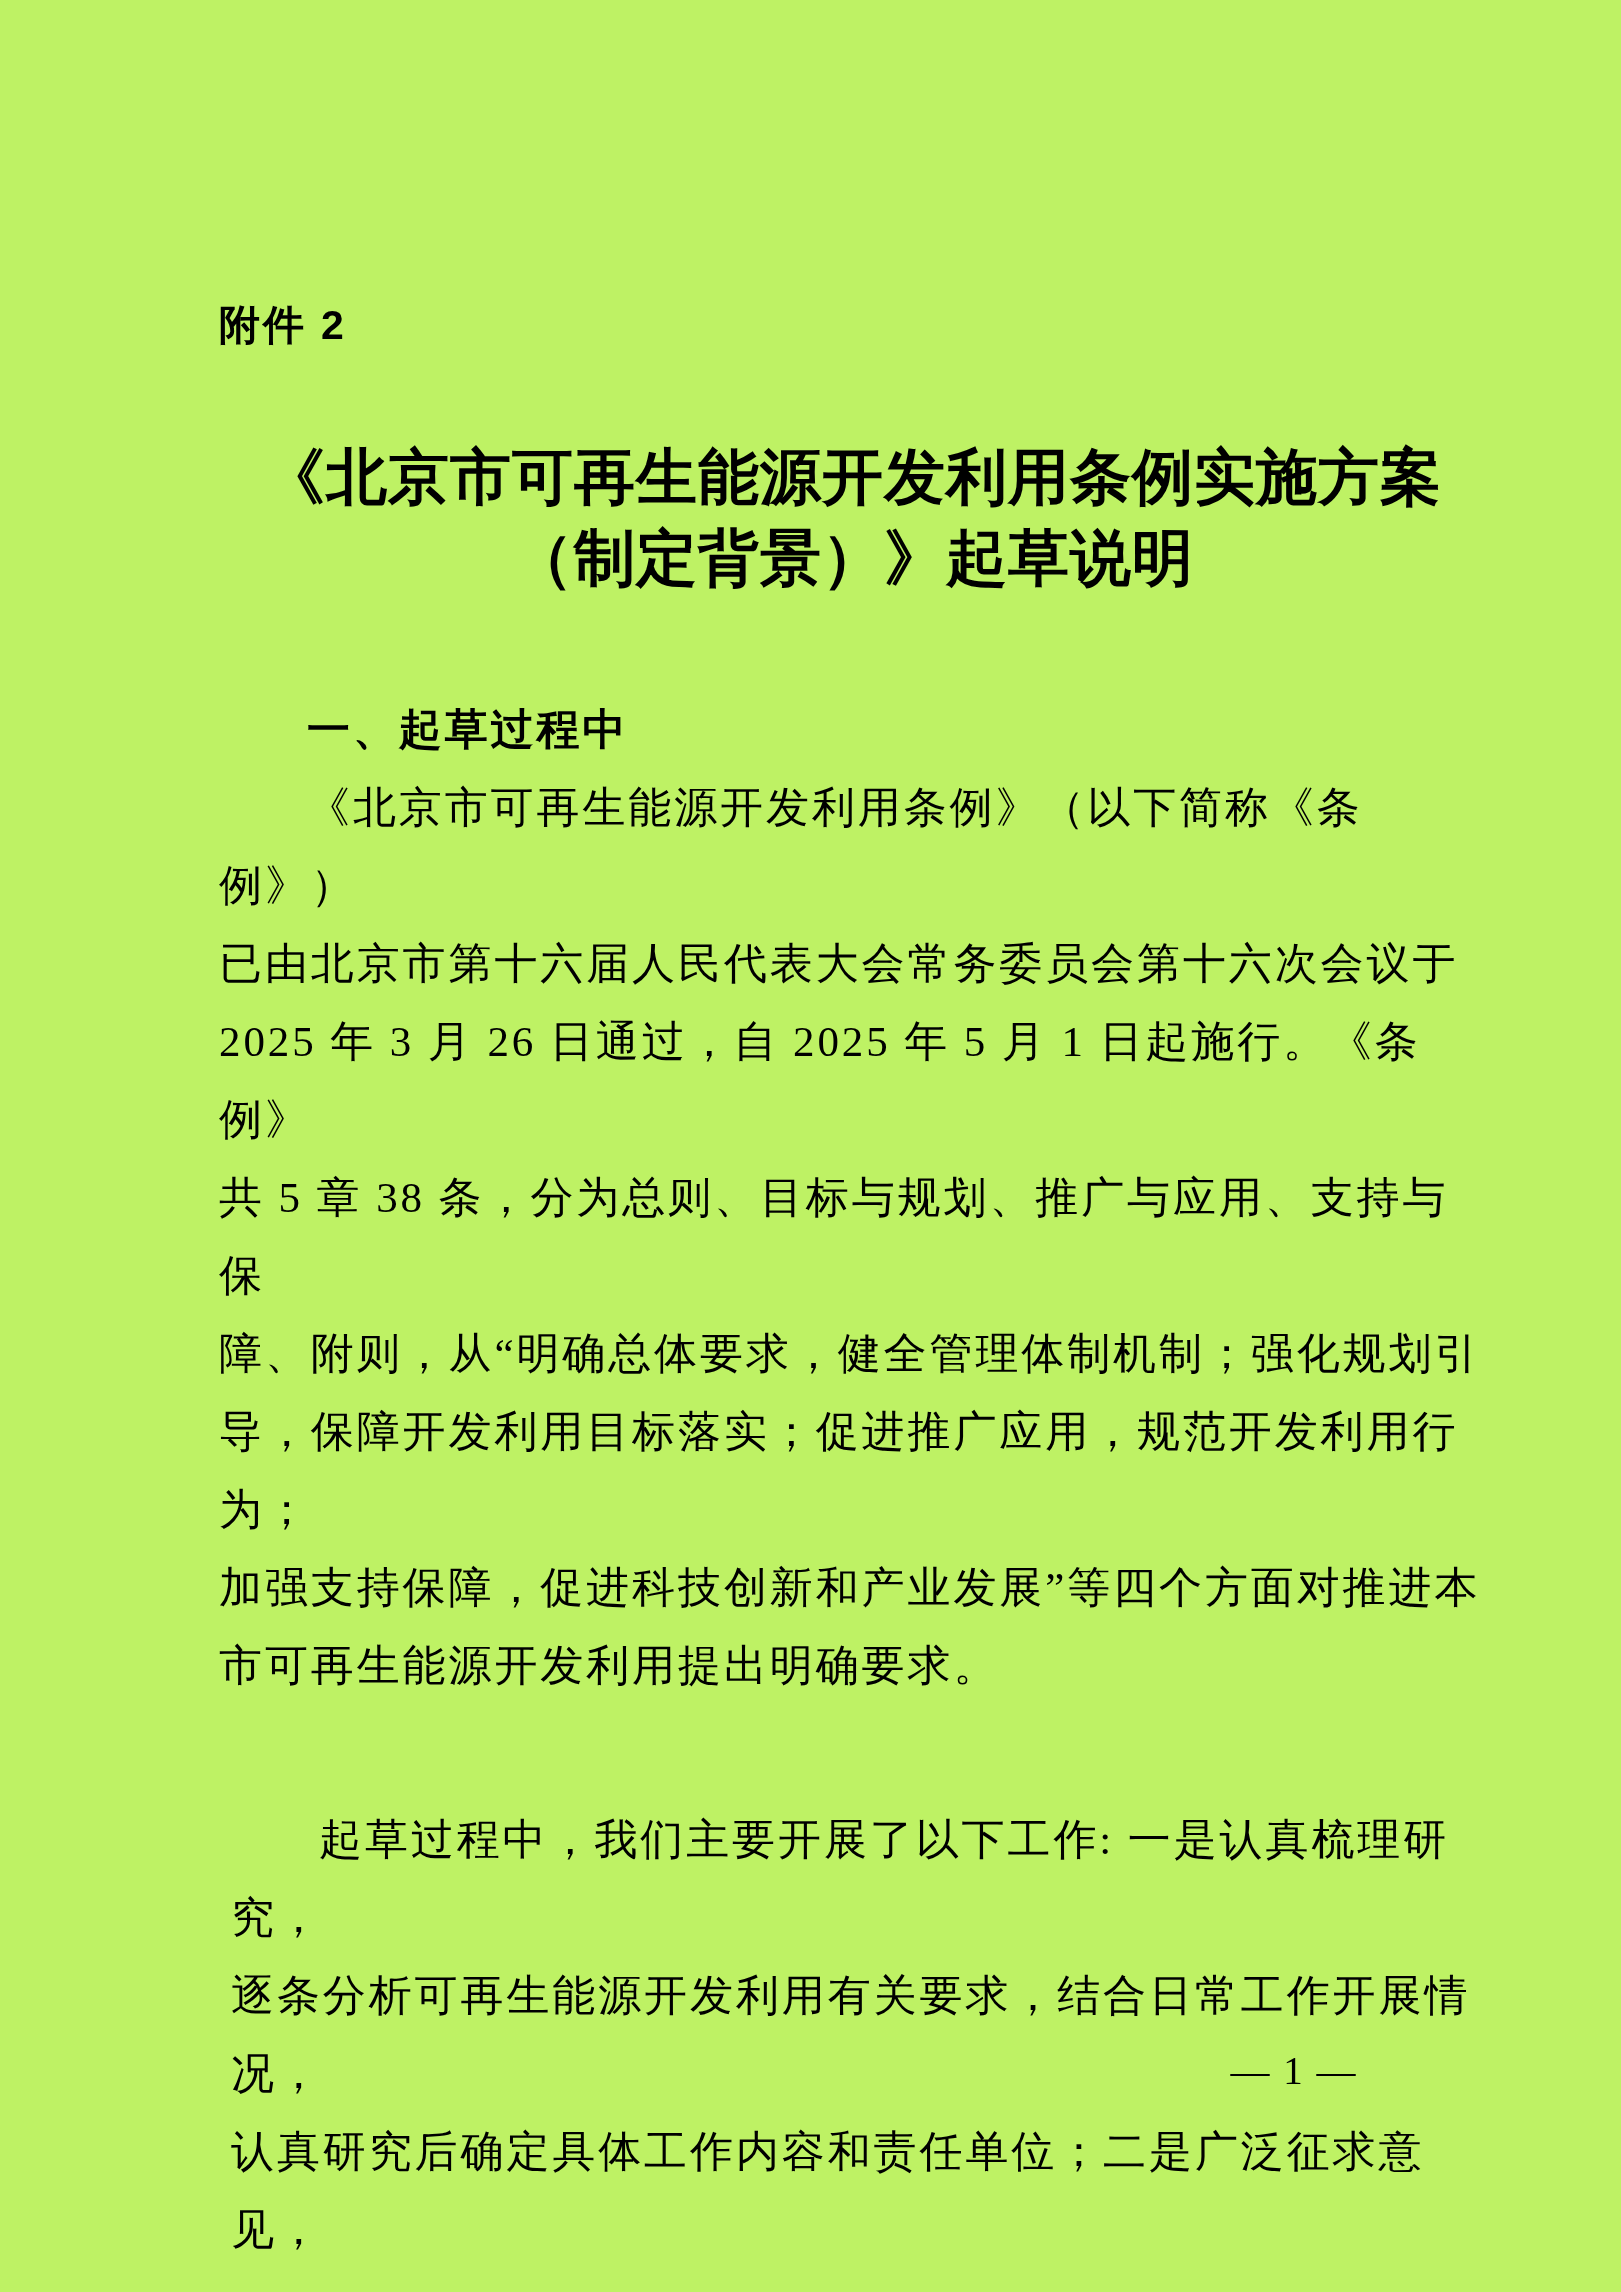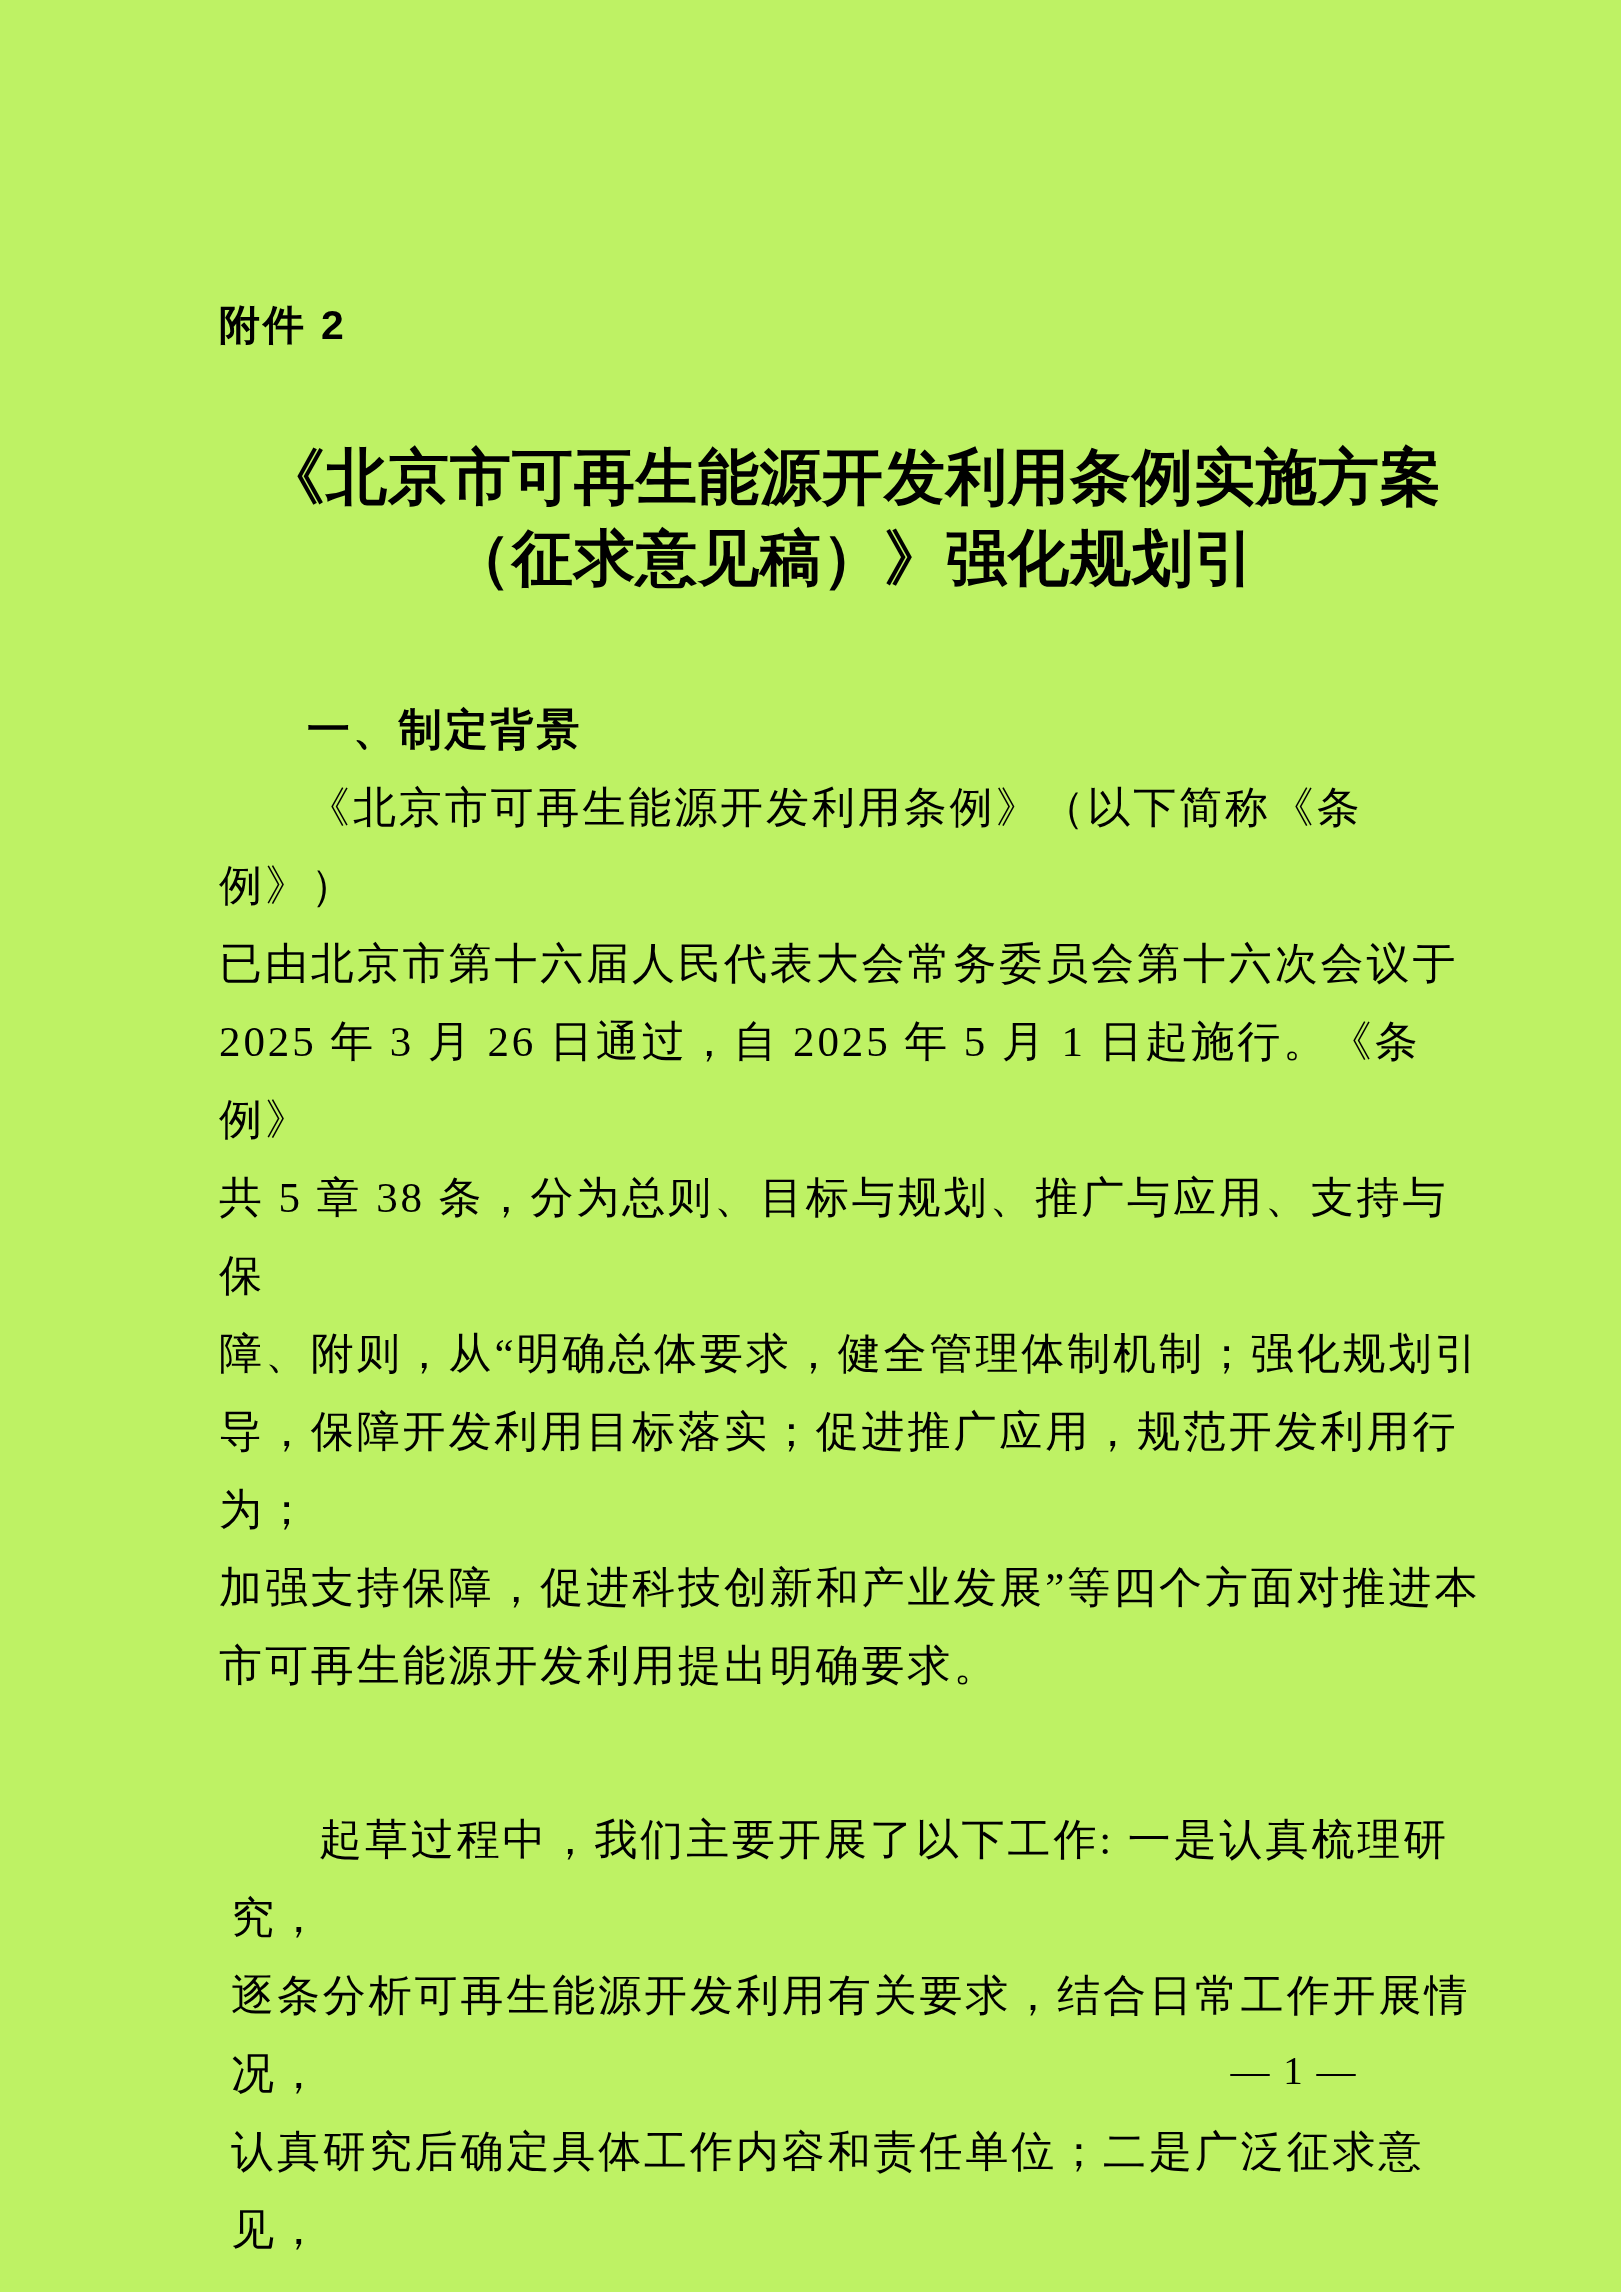--- a/index.html
+++ b/index.html
@@ -86,23 +86,23 @@
   }
 </style>
 </head>
 <body>
 
 <div class="page">
 
   <div class="attachment-label">附件 2</div>
 
   <div class="doc-title">《北京市可再生能源开发利用条例实施方案
-（征求意见稿）》强化规划引</div>
+（制定背景）》起草说明</div>
 
-  <div class="section-heading heading-1">一、制定背景</div>
+  <div class="section-heading heading-1">一、起草过程中</div>
 
   <div class="body-para para-1">《北京市可再生能源开发利用条例》（以下简称《条例》）
 已由北京市第十六届人民代表大会常务委员会第十六次会议于
 2025 年 3 月 26 日通过，自 2025 年 5 月 1 日起施行。《条例》
 共 5 章 38 条，分为总则、目标与规划、推广与应用、支持与保
 障、附则，从“明确总体要求，健全管理体制机制；强化规划引
 导，保障开发利用目标落实；促进推广应用，规范开发利用行为；
 加强支持保障，促进科技创新和产业发展”等四个方面对推进本
 市可再生能源开发利用提出明确要求。</div>
 

